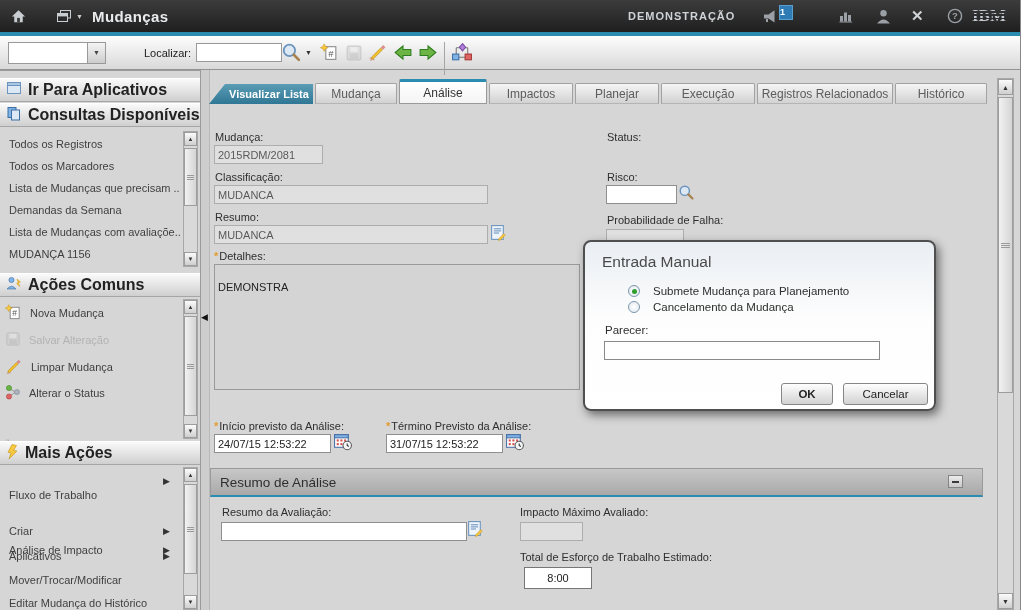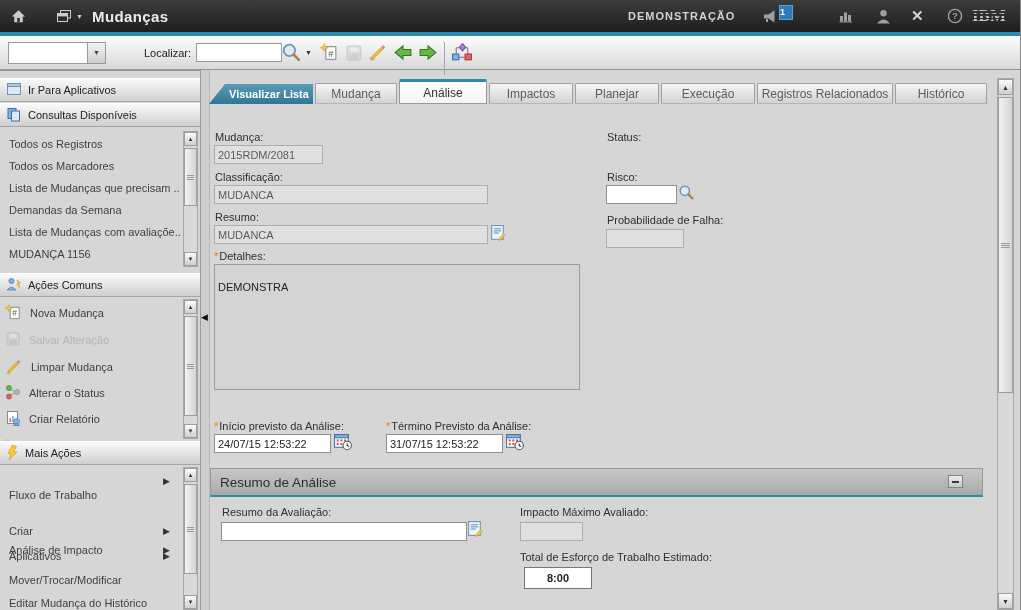--- a/index.html
+++ b/index.html
@@ -33,21 +33,21 @@
   .mini-caret{color:#333;font-size:7px;}
   .tool-sep{width:1px;height:22px;background:#a5a5a5;}
   .tool-btn{display:flex;align-items:center;justify-content:center;}
   .disabled-ico{filter:grayscale(1) opacity(.45);}
   
   .sidebar{position:absolute;left:0;top:70px;width:200px;height:540px;background:#d6d6d6;
            border-top:1px solid #9a9a9a;border-right:1px solid #9a9a9a;}
   .side-sec{position:absolute;left:0;width:200px;height:24px;
             background:linear-gradient(#fafafa,#cfcfcf);border-top:1px solid #fff;
             border-bottom:1px solid #a6a6a6;display:flex;align-items:center;gap:6px;
-            padding-left:6px;box-sizing:border-box;font-weight:normal;font-size:11px;color:#222;}
+            padding-left:6px;box-sizing:border-box;font-weight:bold;font-size:16px;color:#222;}
   .query-item{position:absolute;left:0;width:180px;height:22px;line-height:22px;
               padding-left:9px;box-sizing:border-box;color:#3f3f3f;font-size:11px;white-space:nowrap;overflow:hidden;}
   .action-item{position:absolute;left:0;width:180px;height:24px;display:flex;align-items:center;
                gap:8px;padding-left:5px;box-sizing:border-box;color:#3f3f3f;font-size:11px;}
   .action-item.dis{color:#b3b3b3;}
   .submenu-arrow{position:absolute;color:#333;font-size:9px;}
   
   .vscroll{position:absolute;width:15px;background:#d9d9d9;border:1px solid #a8a8a8;box-sizing:border-box;}
   .sb-btn{position:absolute;left:0;width:13px;height:14px;background:linear-gradient(#fbfbfb,#cfcfcf);
           border:1px solid #9d9d9d;box-sizing:border-box;color:#333;font-size:6px;
@@ -292,31 +292,20 @@
       <span>Limpar Mudança</span>
     </div>
     <div class="action-item" style="top:310px;">
       <span><svg width="16" height="16" viewBox="0 0 16 16">
             <path d="M4.5 5 L11 8 M4.5 12 L11 8" stroke="#999" fill="none"></path>
             <circle cx="4" cy="4" r="2.6" fill="#6cb544" stroke="#2e7d1f" stroke-width=".5"></circle>
             <circle cx="4" cy="12.5" r="2.6" fill="#e06666" stroke="#a33333" stroke-width=".5"></circle>
             <circle cx="12" cy="8" r="2.6" fill="#aab3bc" stroke="#7c8793" stroke-width=".5"></circle>
           </svg></span>
       <span>Alterar o Status</span>
-    </div>
-    <div class="action-item" style="top:336px;">
-      <span><svg width="16" height="16" viewBox="0 0 16 16">
-            <rect x="2.5" y="1.5" width="10" height="12" fill="#fff" stroke="#888"></rect>
-            <rect x="4.5" y="8" width="1.6" height="4" fill="#e06666"></rect>
-            <rect x="7" y="6" width="1.6" height="6" fill="#7fb2e5"></rect>
-            <rect x="9.5" y="9" width="1.6" height="3" fill="#6cb544"></rect>
-            <circle cx="11.5" cy="11.5" r="3" fill="#7fb2e5" stroke="#3c6ea5" stroke-width=".6"></circle>
-            <path d="M8.5 15.5 q3-3.5 6 0 Z" fill="#7fb2e5" stroke="#3c6ea5" stroke-width=".6"></path>
-          </svg></span>
-      <span>Criar Relatório</span>
     </div>
     <div class="action-item dis" style="top:363px;">
       <span class="disabled-ico"><svg width="16" height="15" viewBox="0 0 16 15">
             <path d="M1 2 h2.5 l1.5 7 h8 l1.5-5.5 H4.2" fill="none" stroke="#8b97a3" stroke-width="1.2"></path>
             <circle cx="6" cy="12" r="1.4" fill="#8b97a3"></circle>
             <circle cx="12" cy="12" r="1.4" fill="#8b97a3"></circle>
           </svg></span>
       <span>Mostrar Diálogo da Oferta</span>
     </div>
     <div class="vscroll" style="left:183px;top:228px;height:140px;">
@@ -466,24 +455,35 @@
         <line x1="4.5" y1="6.5" x2="11.5" y2="6.5" stroke="#6b93bd"></line>
         <line x1="4.5" y1="8.5" x2="9.5" y2="8.5" stroke="#6b93bd"></line>
         <path d="M9 15.5 l1.8-0.4 4.5-4.5 -1.4-1.4 -4.5 4.5 Z" fill="#f7c93e" stroke="#c89018" stroke-width="0.5"></path>
       </svg>
   </span>
 
   <label class="flabel" style="left:520px;top:506px;"><span>Impacto Máximo Avaliado:</span></label>
   <input class="tin ro" style="left: 520px; top: 522px; width: 55px;" readonly="" value="">
 
   <label class="flabel" style="left:520px;top:551px;"><span>Total de Esforço de Trabalho Estimado:</span></label>
-  <input class="tin" style="left: 524px; top: 567px; width: 60px; height: 20px; text-align: center; border-color: rgb(119, 119, 119); font-weight: bold;" value="8:00">
+  <input class="tin" style="left: 524px; top: 567px; width: 60px; height: 20px; text-align: center; border-color: rgb(119, 119, 119);" value="8:00">
 
   <div class="main-scroll">
     <div class="sb-btn up">▲</div>
     <div class="sb-thumb" style="top:18px;height:296px;">
         <div class="sb-grip"></div>
       </div>
     <div class="sb-btn down">▼</div>
   </div>
 
+  <div class="modal">
+    <div class="m-title">Entrada Manual</div>
+    <span class="radio checked" style="left:43px;top:43px;"></span>
+    <span class="r-label" style="left:68px;top:43px;">Submete Mudança para Planejamento</span>
+    <span class="radio" style="left:43px;top:59px;"></span>
+    <span class="r-label" style="left:68px;top:59px;">Cancelamento da Mudança</span>
+    <label class="flabel" style="left:20px;top:82px;font-size:11.5px;"><span>Parecer:</span></label>
+    <input class="tin" style="left: 19px; top: 99px; width: 268px; border-color: rgb(138, 138, 138);" value="">
+    <button class="m-btn" style="left:196px;top:141px;width:52px;">OK</button>
+    <button class="m-btn" style="left:258px;top:141px;width:85px;font-weight:normal;">Cancelar</button>
+  </div>
 
 </div>
 
 </body></html>

